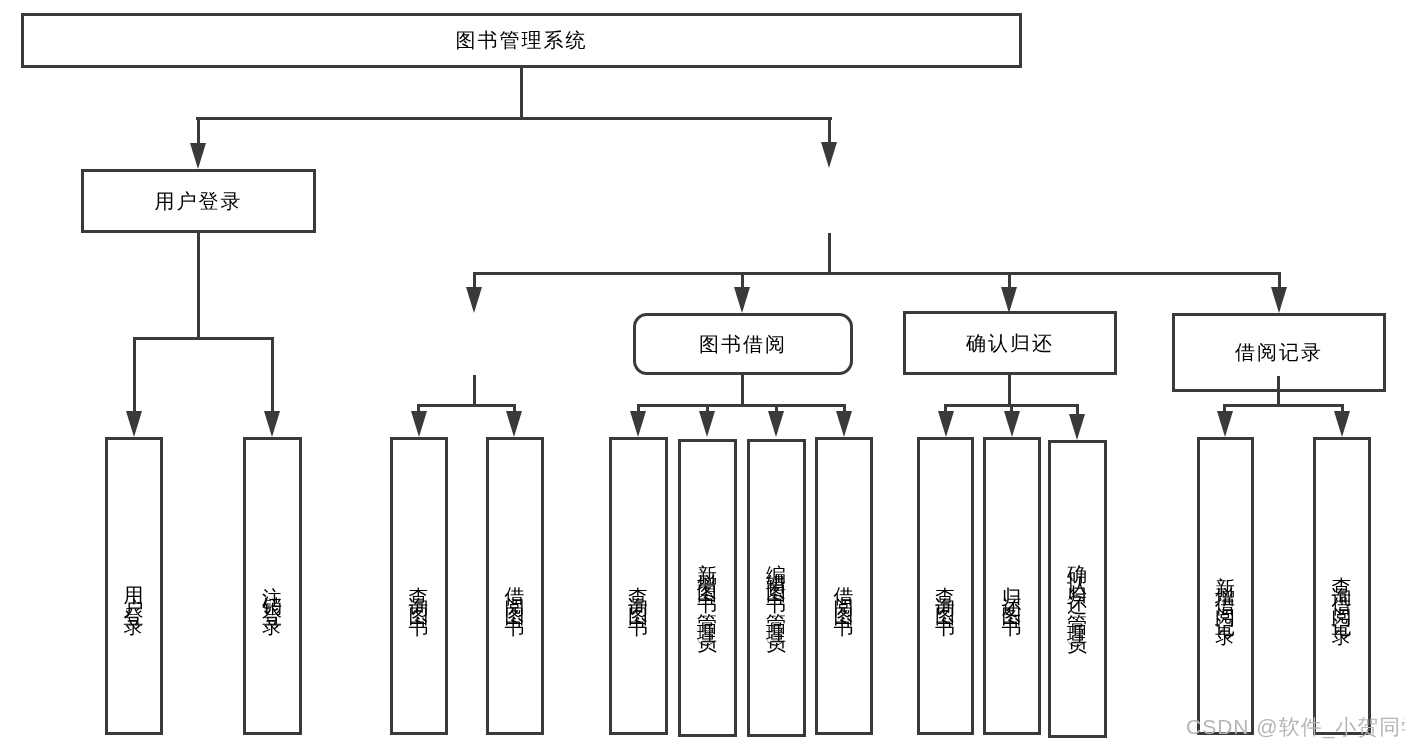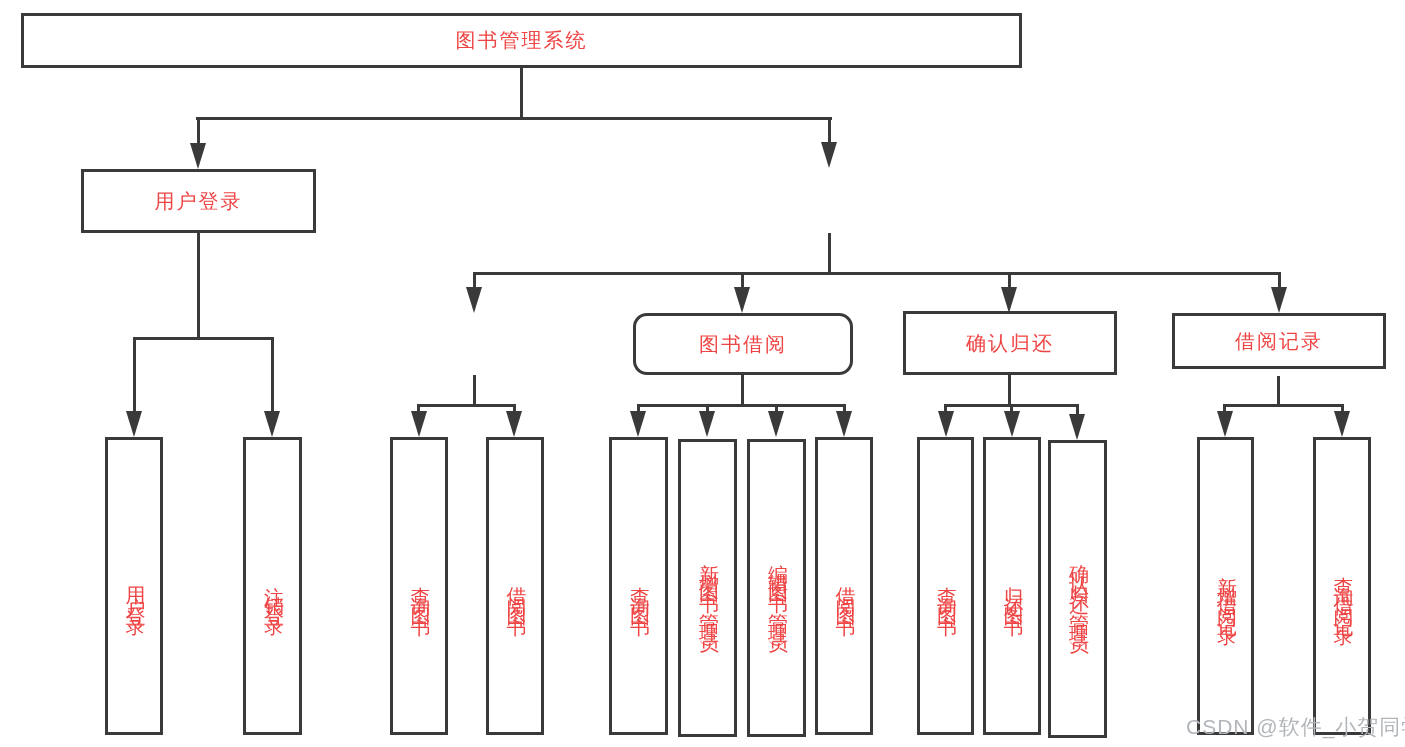--- a/index.html
+++ b/index.html
@@ -11,22 +11,21 @@
     overflow:hidden;
   }
   .box{
     position:absolute;
     box-sizing:border-box;
     border:3px solid #3a3a3a;
     background:#ffffff;
     display:flex;
     align-items:center;
     justify-content:center;
-    color:#ef4444;
-    font-family:Liberation Mono, monospace;
+    color:#000000;
   }
   .hbox{font-size:20px;letter-spacing:2px;}
   .vbox{
     writing-mode:vertical-rl;
     text-orientation:mixed;
     font-size:20px;
     letter-spacing:10px;
     line-height:1;
     padding-top:10px;
   }
@@ -63,21 +62,21 @@
 
 
   <div class="box hbox" style="left:633px;top:313px;width:220px;height:62px;border-radius:14px;">
     <span>图书借阅</span>
   </div>
 
   <div class="box hbox" style="left:903px;top:311px;width:214px;height:64px;">
     <span>确认归还</span>
   </div>
 
-  <div class="box hbox" style="left:1172px;top:313px;width:214px;height:56px;">
+  <div class="box hbox" style="left:1172px;top:313px;width:214px;height:79px;">
     <span>借阅记录</span>
   </div>
 
   <div class="box vbox" style="left:105px;top:437px;width:58px;height:298px;">
     <span>用户登录</span>
   </div>
 
   <div class="box vbox" style="left:243px;top:437px;width:59px;height:298px;">
     <span>注销登录</span>
   </div>

